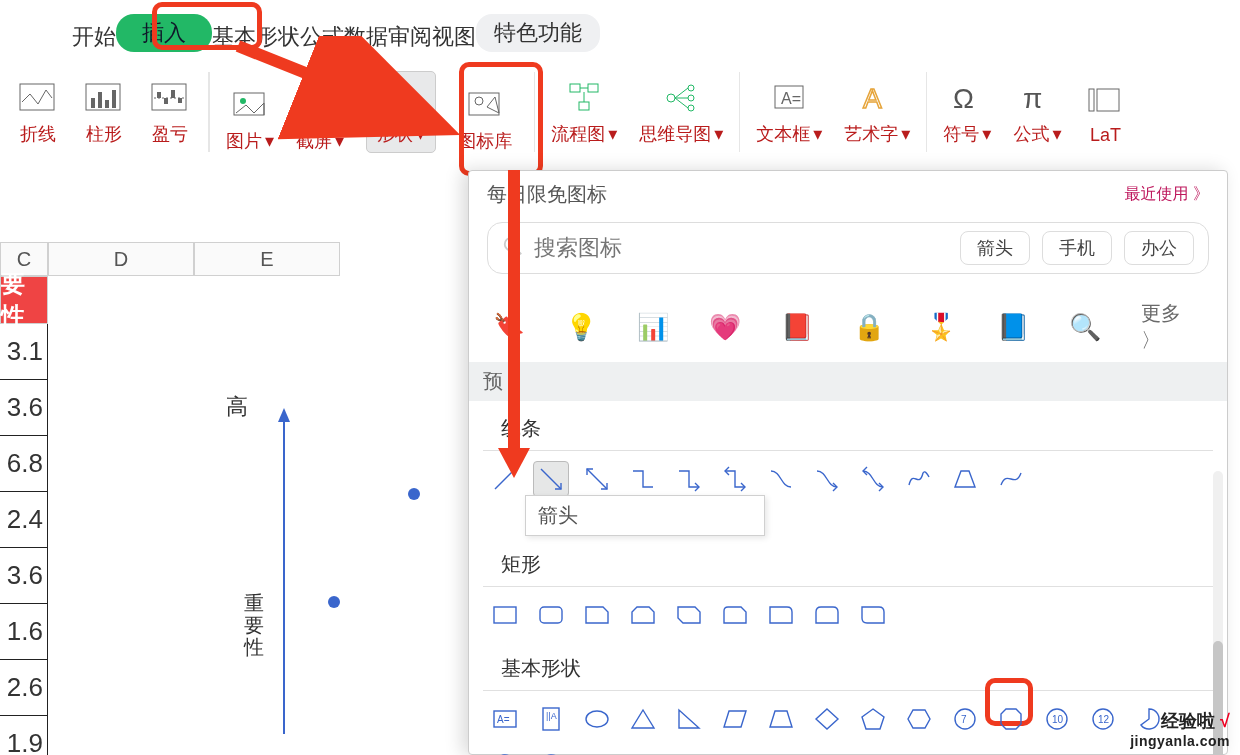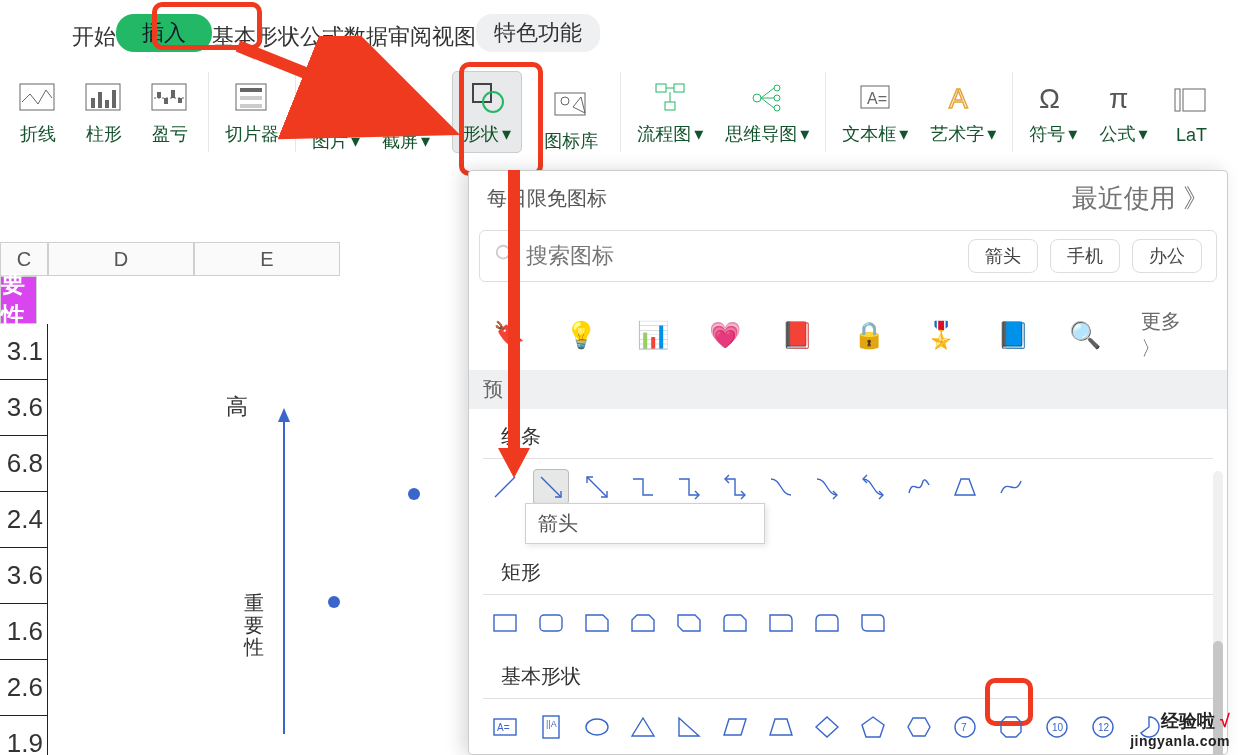--- a/index.html
+++ b/index.html
@@ -12,35 +12,35 @@
   .menu-item.feature { background: #eff0f2; border-radius: 16px; padding: 4px 18px; }
 
   
   .highlight-box { position: absolute; border: 5px solid #ef3a1f; border-radius: 10px; pointer-events: none; }
 
   
   .ribbon { height: 120px; display: flex; align-items: center; }
   .ribbon-group { display: flex; align-items: flex-end; gap: 22px; padding: 0 16px; }
   .ribbon-sep { width: 1px; height: 80px; background: #e6e6e6; }
   .ribbon-btn { display: flex; flex-direction: column; align-items: center; gap: 4px; cursor: pointer; }
-  .ribbon-btn .lbl { font-size: 18px; color: #14532d; }
+  .ribbon-btn .lbl { font-size: 18px; color: #b91c1c; }
   .ribbon-btn.pad { padding: 6px 10px; border-radius: 5px; }
   .ribbon-btn.active { background: #e8e9ea; border: 1px solid #ccc; }
   .drop-arrow { display:inline-block; margin-left:3px; }
 
   .ico { width: 44px; height: 40px; display: flex; align-items: center; justify-content: center; }
   .ico svg { width: 40px; height: 36px; }
 
   
   .panel { position: absolute; left: 468px; top: 170px; width: 760px; height: 585px; background: #fff; border: 1px solid #ccc; border-radius: 4px; box-shadow: -6px 0 18px rgba(0,0,0,.15); }
   .panel-head { display: flex; align-items: center; justify-content: space-between; padding: 10px 18px 14px; }
   .panel-head .title { font-size: 20px; color: #555; }
-  .panel-head .recent { font-size: 26px; color: #737373; }
-
-  .search-box { margin: 0 10px 16px; border: 1px solid #ddd; border-radius: 6px; height: 52px; display: flex; align-items: center; padding: 0 14px; gap: 10px; }
+  .panel-head .recent { font-size: 16px; color: #be185d; }
+
+  .search-box { margin: 0 18px 16px; border: 1px solid #ddd; border-radius: 15px; height: 52px; display: flex; align-items: center; padding: 0 14px; gap: 10px; }
   .search-box .mag { color: #c7c7c7; }
   .search-box input { border: none; outline: none; flex: 1; font-size: 22px; color: #777; background: transparent; }
   .chipset { display:flex; gap:12px; margin-left:auto; }
   .chip { border: 1px solid #ddd; border-radius: 8px; font-size: 18px; color: #444; padding: 4px 16px; cursor: pointer; }
 
   .icon-row { display: flex; align-items: center; gap: 38px; padding: 10px 24px 8px; }
   .cat-ico { width: 36px; height: 36px; display:flex; align-items:center; justify-content:center; cursor:pointer; font-size: 26px;}
   .more-link { margin-left: auto; color: #6a6a6a; font-size: 20px; cursor:pointer; }
 
   .section-bar { background: #eef0f1; padding: 6px 14px; font-size: 20px; color: #666; }
@@ -54,21 +54,21 @@
 
   .shapes-row.rect .shape-cell svg { stroke:#3a66cc; }
 
   
   .sheet { position: absolute; left: 0; top: 242px; }
   .col-headers { display:flex; height:34px;}
   .col-h { width:146px; border:1px solid #d0d0d0; display:flex; align-items:center; justify-content:center; font-size:20px; color:#555; background:#fafafa;}
   .col-h:first-child { width:48px; }
 
   .row-area { display:flex; flex-direction:column; }
-  .cell-label { width:37px; height:48px; border:1px solid #d0d0d0; background:#d946ef; color:#fff; font-size:24px; display:flex; align-items:center; justify-content:center; font-weight:bold; }
+  .cell-label { width:48px; height:48px; border:1px solid #d0d0d0; background:#ef4444; color:#fff; font-size:24px; display:flex; align-items:center; justify-content:center; font-weight:bold; }
   .val-col { display:flex; flex-direction:column; }
   .val { height:56px; width:48px; border-bottom:1px solid #222; border-right:1px solid #222; font-size:26px; display:flex; align-items:center; justify-content:flex-end; padding-right:4px;}
 
   
   .chart-area { position:absolute; left:200px; top:374px; width:260px; height:380px;}
   .chart-area .gao { position:absolute; left:26px; top:18px; font-size:22px;}
   .chart-area svg { position:absolute; left:74px; top:30px;}
   .chart-area .yaxis-lbl { position:absolute; left:44px; top:218px; font-size:20px; line-height:1.1;}
 
   
@@ -131,33 +131,20 @@
             <rect x="7" y="12" width="4" height="6" fill="#666"></rect>
             <rect x="14" y="18" width="4" height="6" fill="#666"></rect>
             <rect x="21" y="10" width="4" height="8" fill="#666"></rect>
             <rect x="28" y="18" width="4" height="5" fill="#666"></rect>
           </svg>
         </span>
       <span class="lbl">盈亏</span>
     </div>
   </div>
   <div class="ribbon-sep"></div>
-  <div class="ribbon-group">
-    <div class="ribbon-btn">
-      <span class="ico">
-          <svg viewBox="0 0 40 36">
-            <rect x="4" y="4" width="30" height="26" fill="none" stroke="#666"></rect>
-            <rect x="8" y="8" width="22" height="4" fill="#666"></rect>
-            <rect x="8" y="16" width="22" height="4" fill="#ccc"></rect>
-            <rect x="8" y="24" width="22" height="4" fill="#ccc"></rect>
-          </svg>
-        </span>
-      <span class="lbl">切片器</span>
-    </div>
-  </div>
   <div class="ribbon-sep"></div>
   <div class="ribbon-group">
     <div class="ribbon-btn">
       <span class="ico">
           <svg viewBox="0 0 40 36">
             <rect x="4" y="6" width="30" height="22" fill="none" stroke="#666"></rect>
             <circle cx="13" cy="14" r="3" fill="#22b866"></circle>
             <polyline points="6,26 16,18 24,26 34,16 34,28" fill="none" stroke="#666"></polyline>
           </svg>
         </span>

